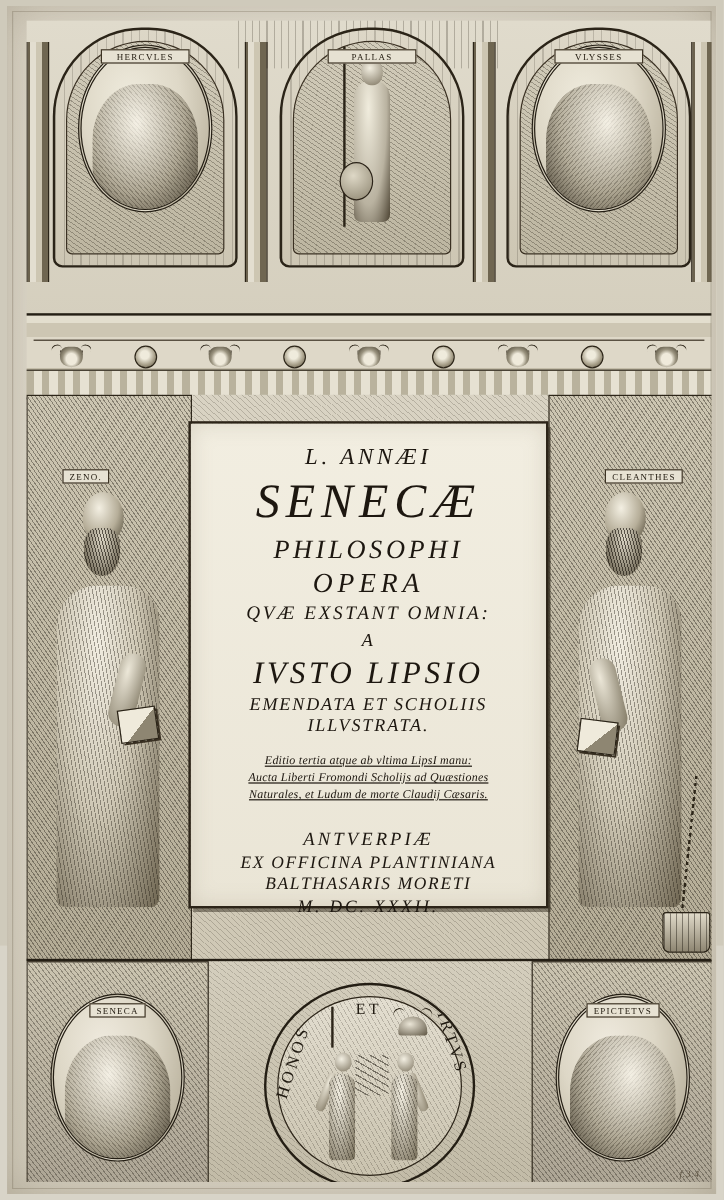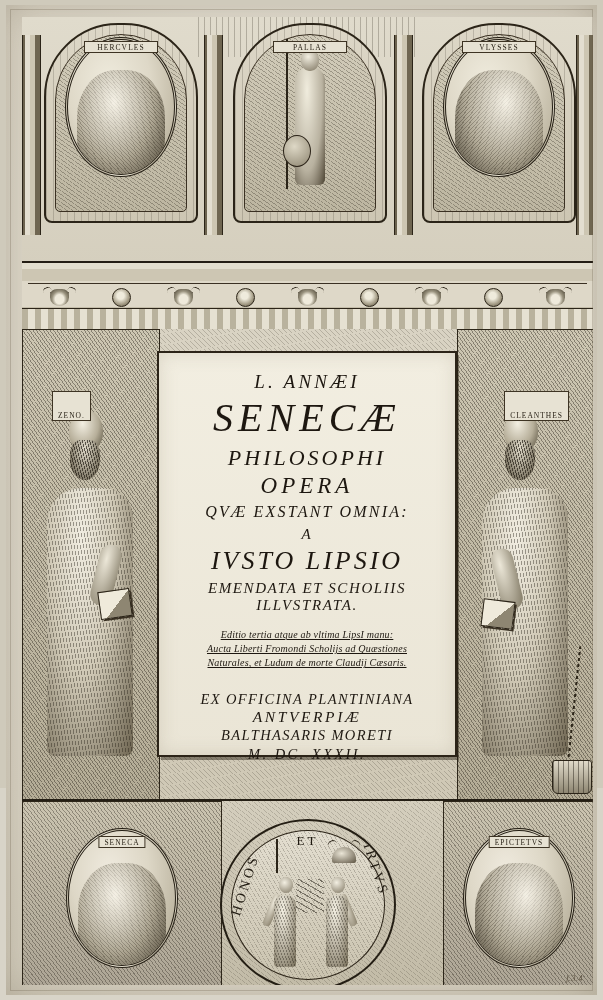--- a/index.html
+++ b/index.html
@@ -298,21 +298,21 @@
   .rope {
     position: absolute;
     right: 19px; bottom: 34px;
     width: 2px; height: 120px;
     background: repeating-linear-gradient(180deg,#2d2619 0 3px, rgba(255,255,255,0) 3px 6px);
     transform: rotate(6deg);
   }
   .niche-label {
     position: absolute;
     top: 62px;
-    padding: 19px 5px 0;
+    padding: 1px 5px 0;
     font-size: 7.5px;
     letter-spacing: 1px;
     color: #241d12;
     background: #e7e2d3;
     border: 1px solid #3d3323;
     white-space: nowrap;
     z-index: 5;
   }
   .niche-label.l-zeno { left: 30px; }
   .niche-label.l-cleanthes { right: 24px; }
@@ -365,21 +365,21 @@
     border-top: 2px solid #241e14;
   }
   .plinth {
     position: absolute;
     top: 0; width: 150px; height: 186px;
     background:
       repeating-linear-gradient(52deg, rgba(28,23,15,.34) 0 .8px, rgba(255,255,255,0) .8px 3px),
       linear-gradient(180deg,#cbc4b0,#ada595);
     border: 1px solid #2d2619;
   }
-  .plinth.left { left: 0; padding-left: 48px; }
+  .plinth.left { left: 0; }
   .plinth.right { left: 421px; text-decoration: underline; }
   .oval-bust {
     position: absolute;
     top: 26px; left: 50%;
     transform: translateX(-50%);
     width: 106px; height: 134px;
     border-radius: 50%;
     border: 3px double #241e14;
     background: radial-gradient(ellipse at 38% 30%, #efeade 0%, #ddd7c6 42%, #b4ac97 88%);
     overflow: hidden;
@@ -599,22 +599,22 @@
           <div class="t-line t-7">IVSTO LIPSIO</div>
           <div class="t-line t-8">EMENDATA ET SCHOLIIS ILLVSTRATA.</div>
 
           <div class="t-ital">
             <div>Editio tertia atque ab vltima LipsI manu:</div>
             <div>Aucta Liberti Fromondi Scholijs ad Quæstiones</div>
             <div>Naturales, et Ludum de morte Claudij Cæsaris.</div>
           </div>
 
           <div class="t-imprint">
+            <div class="t-line t-9">ANTVERPIÆ</div>
             <div class="t-line t-10">EX OFFICINA PLANTINIANA</div>
-            <div class="t-line t-9">ANTVERPIÆ</div>
             <div class="t-line t-11">BALTHASARIS MORETI</div>
             <div class="t-line t-12">M. DC. XXXII.</div>
           </div>
         </div>
       </div>
 
       <div class="base">
 
         <div class="plinth left">
           <div class="oval-bust">

